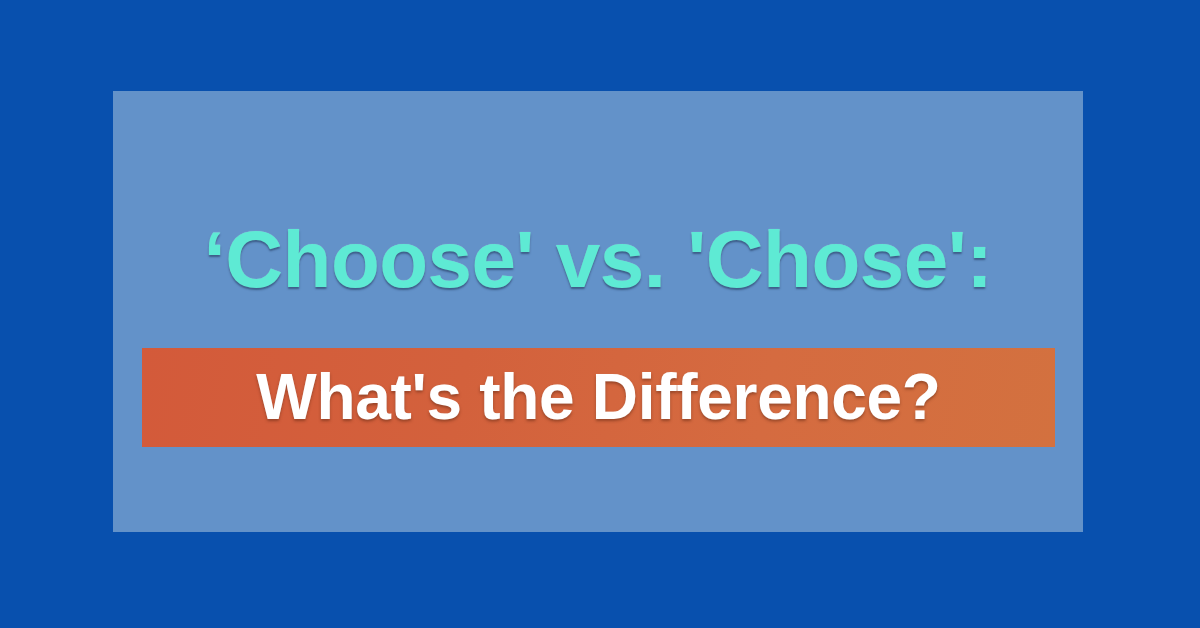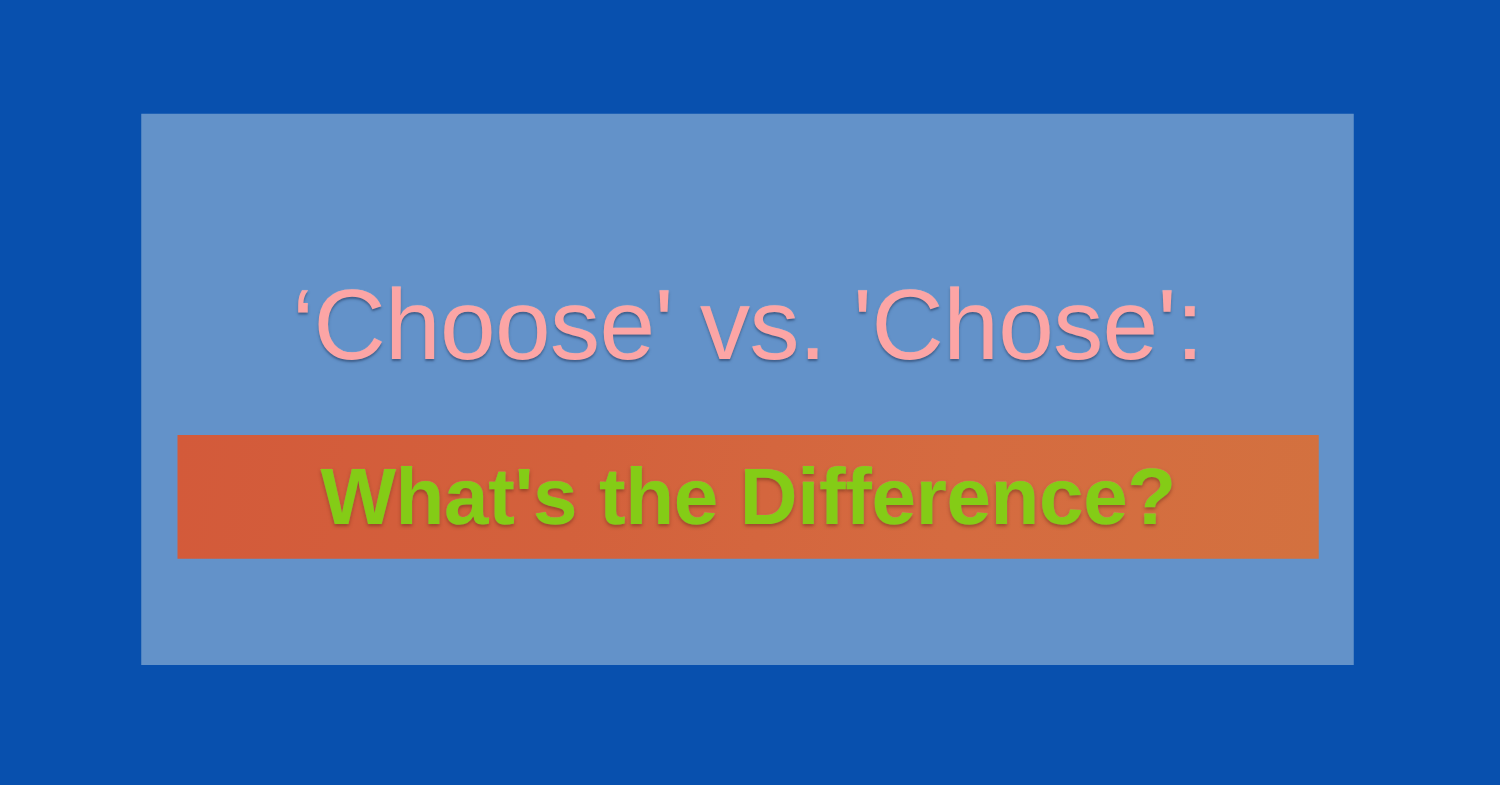--- a/index.html
+++ b/index.html
@@ -35,23 +35,23 @@
   
   .headline {
     position: absolute;
     left: 113px;
     top: 212px;
     width: 970px;
     height: 96px;
     display: flex;
     align-items: center;
     justify-content: center;
-    color: #fca5a5;
+    color: #5eead4;
     font-size: 80px;
-    font-weight: 400;
+    font-weight: 700;
     letter-spacing: -0.5px;
     line-height: 96px;
     white-space: nowrap;
     text-shadow:
        0 2px 2px rgba(25, 45, 80, 0.55),
        0 0 1px rgba(255, 255, 255, 0.40);
     filter: blur(0.55px);
   }
 
   
@@ -67,21 +67,21 @@
   
   .subhead {
     position: absolute;
     left: 142px;
     top: 348px;
     width: 913px;
     height: 99px;
     display: flex;
     align-items: center;
     justify-content: center;
-    color: #84cc16;
+    color: #ffffff;
     font-size: 64px;
     font-weight: 700;
     letter-spacing: -0.3px;
     line-height: 99px;
     white-space: nowrap;
     text-shadow:
        0 2px 3px rgba(90, 35, 15, 0.50),
        0 0 1px rgba(255, 255, 255, 0.35);
     filter: blur(0.55px);
   }

